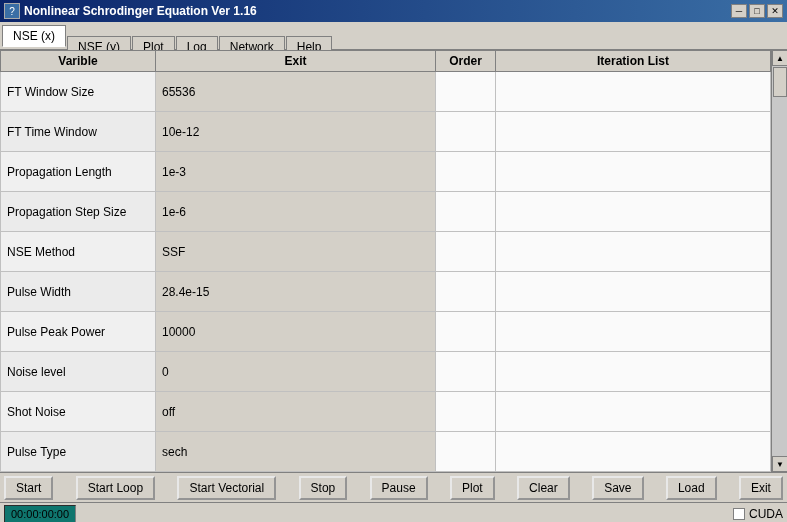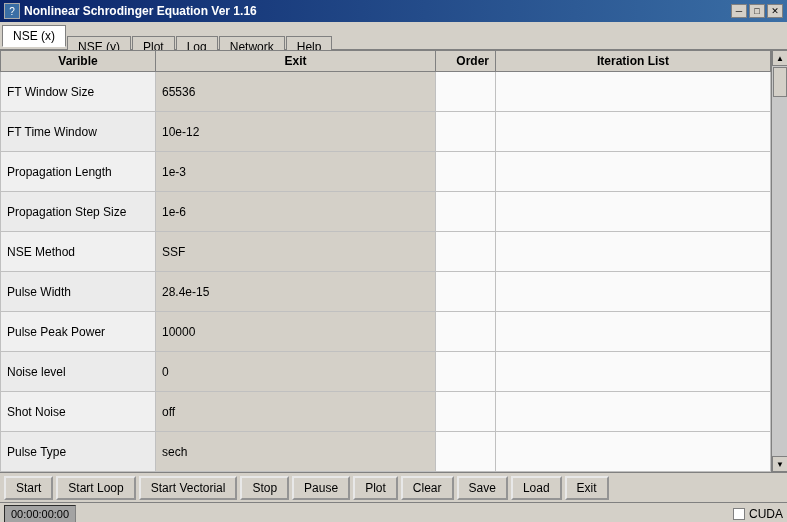--- a/index.html
+++ b/index.html
@@ -99,21 +99,21 @@
       background: #d4d0c8;
       border: 1px solid #808080;
       padding: 3px 6px;
       font-weight: bold;
       text-align: center;
       position: sticky;
       top: 0;
     }
     thead th:first-child { text-align: center; width: 155px; }
     thead th:nth-child(2) { text-align: center; width: 280px; }
-    thead th:nth-child(3) { text-align: right; width: 60px; }
+    thead th:nth-child(3) { text-align: center; width: 60px; }
     thead th:nth-child(4) { text-align: center; }
 
     tbody td {
       border: 1px solid #c0c0c0;
       padding: 3px 6px;
       height: 40px;
     }
     tbody td:first-child {
       background: #f0f0f0;
       width: 155px;
@@ -165,20 +165,21 @@
 
     
     .button-bar {
       background: #d4d0c8;
       border-top: 1px solid #808080;
       height: 30px;
       display: flex;
       align-items: center;
       padding: 2px 4px;
       gap: 3px;
+      justify-content: space-between;
     }
     .btn {
       height: 24px;
       padding: 0 10px;
       background: #d4d0c8;
       border: 2px outset #e8e8e8;
       cursor: pointer;
       font-size: 12px;
       min-width: 40px;
     }
@@ -188,21 +189,21 @@
       background: #d4d0c8;
       height: 22px;
       display: flex;
       align-items: center;
       padding: 0 4px;
       border-top: 1px solid #808080;
       gap: 4px;
     }
     .status-time {
       border: 1px inset #808080;
-      background: #a3a3a3;
+      background: #0f766e;
       padding: 1px 6px;
       font-size: 11px;
       height: 18px;
       display: flex;
       align-items: center;
     }
     .cuda-area {
       margin-left: auto;
       display: flex;
       align-items: center;

